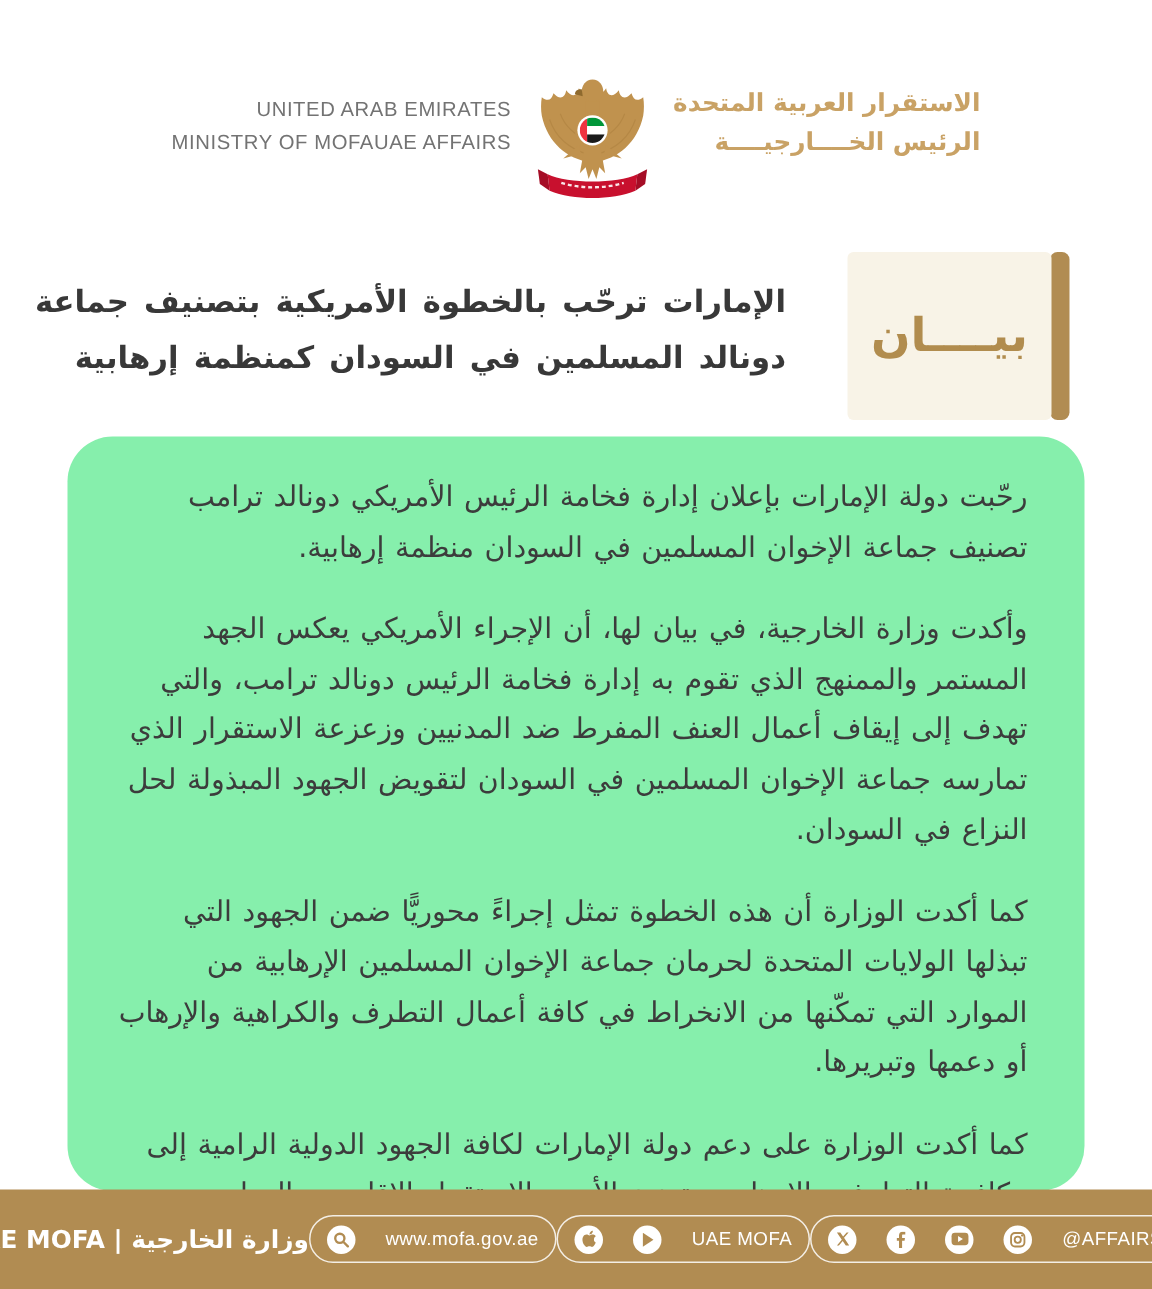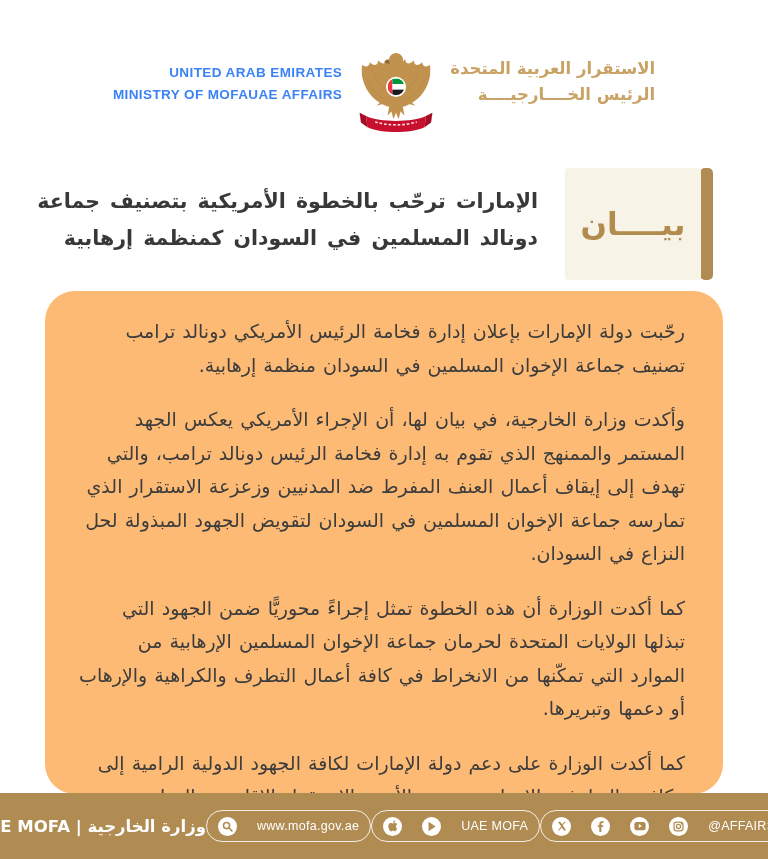--- a/index.html
+++ b/index.html
@@ -1,34 +1,34 @@
 <!DOCTYPE html>
 <html lang="ar"><head>
 <meta charset="utf-8">
 <style>
   html,body{margin:0;padding:0;}
   body{width:768px;height:859px;background:#ffffff;font-family:"DejaVu Sans",sans-serif;overflow:hidden;}
   .page{position:relative;width:768px;height:859px;background:#ffffff;overflow:hidden;}
 
   
   .header{position:absolute;top:46px;left:0;width:768px;display:flex;justify-content:center;align-items:flex-start;gap:15px;}
-  .hdr-en{margin-top:16px;text-align:right;color:#3b82f6;font-family:"Liberation Sans",sans-serif;font-weight:bold;font-size:13.5px;line-height:22px;letter-spacing:.4px;}
+  .hdr-en{margin-top:16px;text-align:right;color:#737373;font-family:"Liberation Sans",sans-serif;font-weight:normal;font-size:13.5px;line-height:22px;letter-spacing:.4px;}
   .hdr-ar{margin-top:10px;text-align:right;direction:rtl;color:#C9A265;font-weight:bold;font-size:16.5px;line-height:26px;}
   .emblem{width:78px;height:96px;flex:0 0 auto;}
 
   
   .stmt-box{position:absolute;top:168px;right:55px;width:148px;height:112px;border-radius:26px;}
   .stmt-bar{position:absolute;top:0;right:0;width:13px;height:112px;background:#B18C52;border-radius:5px;}
   .stmt-bg{position:absolute;top:0;left:0;width:136px;height:112px;background:#F8F3E7;border-radius:4px;display:flex;align-items:center;justify-content:center;}
   .stmt-label{color:#B18C4E;font-weight:bold;font-size:31px;direction:rtl;white-space:nowrap;}
-  .stmt-title{position:absolute;top:183px;right:230px;left:70px;direction:rtl;text-align:right;color:#383838;font-weight:bold;font-size:20.5px;line-height:37px;word-spacing:3px;}
+  .stmt-title{position:absolute;top:183px;right:244px;left:70px;direction:rtl;text-align:right;color:#383838;font-weight:bold;font-size:20.5px;line-height:37px;word-spacing:3px;}
   .stmt-title div{white-space:nowrap;}
 
   
-  .body-card{position:absolute;top:291px;left:45px;width:678px;height:503px;background:#fdba74;border-radius:30px;box-sizing:border-box;padding:24px 38px 20px 34px;direction:rtl;text-align:right;}
+  .body-card{position:absolute;top:291px;left:45px;width:678px;height:503px;background:#86efac;border-radius:30px;box-sizing:border-box;padding:24px 38px 20px 34px;direction:rtl;text-align:right;}
   .para{margin:0 0 21px 0;color:#3C3C3C;font-size:19px;line-height:33.5px;word-spacing:1px;}
   .para:last-child{margin-bottom:0;}
 
   
   .footer{position:absolute;top:793px;left:0;width:768px;height:66px;background:#B18C52;display:flex;align-items:center;box-sizing:border-box;padding:0 40px 0 34px;justify-content:center;}
   .brand{color:#ffffff;font-weight:bold;font-size:16.5px;direction:rtl;white-space:nowrap;}
   .pill{display:flex;align-items:center;gap:20px;height:30px;border:1.5px solid rgba(255,255,255,.85);border-radius:16px;padding:0 11px;color:#ffffff;font-family:"Liberation Sans",sans-serif;font-size:12.5px;letter-spacing:.3px;cursor:pointer;white-space:nowrap;}
   .circ{width:19px;height:19px;border-radius:50%;background:#ffffff;color:#B18C52;display:flex;align-items:center;justify-content:center;flex:0 0 auto;}
   .circ svg{display:block;}
 </style>

